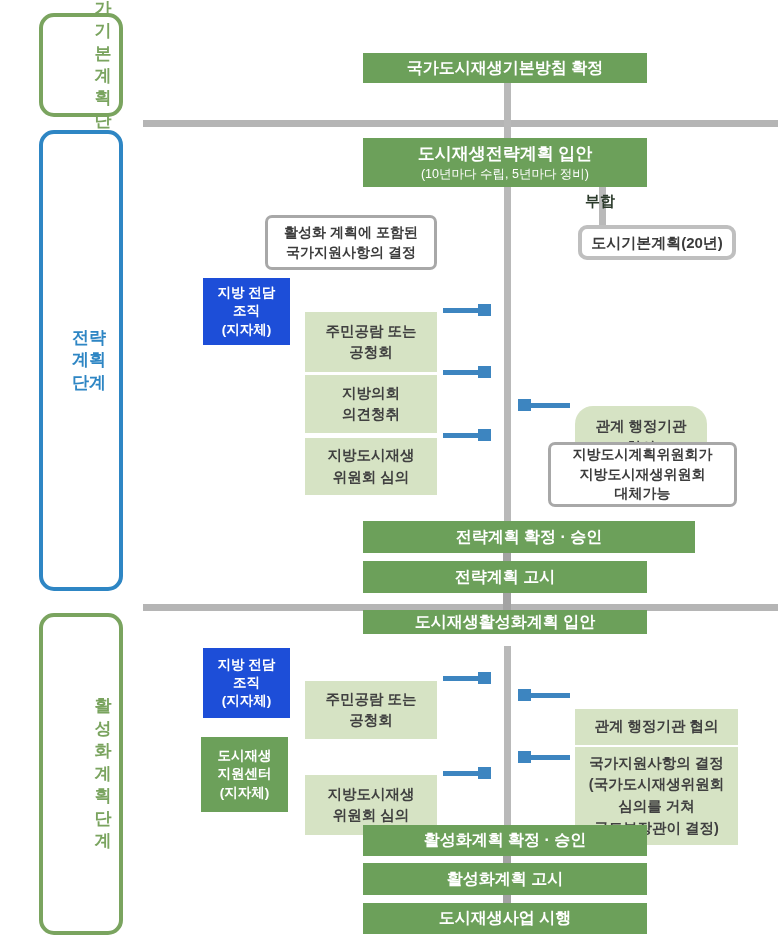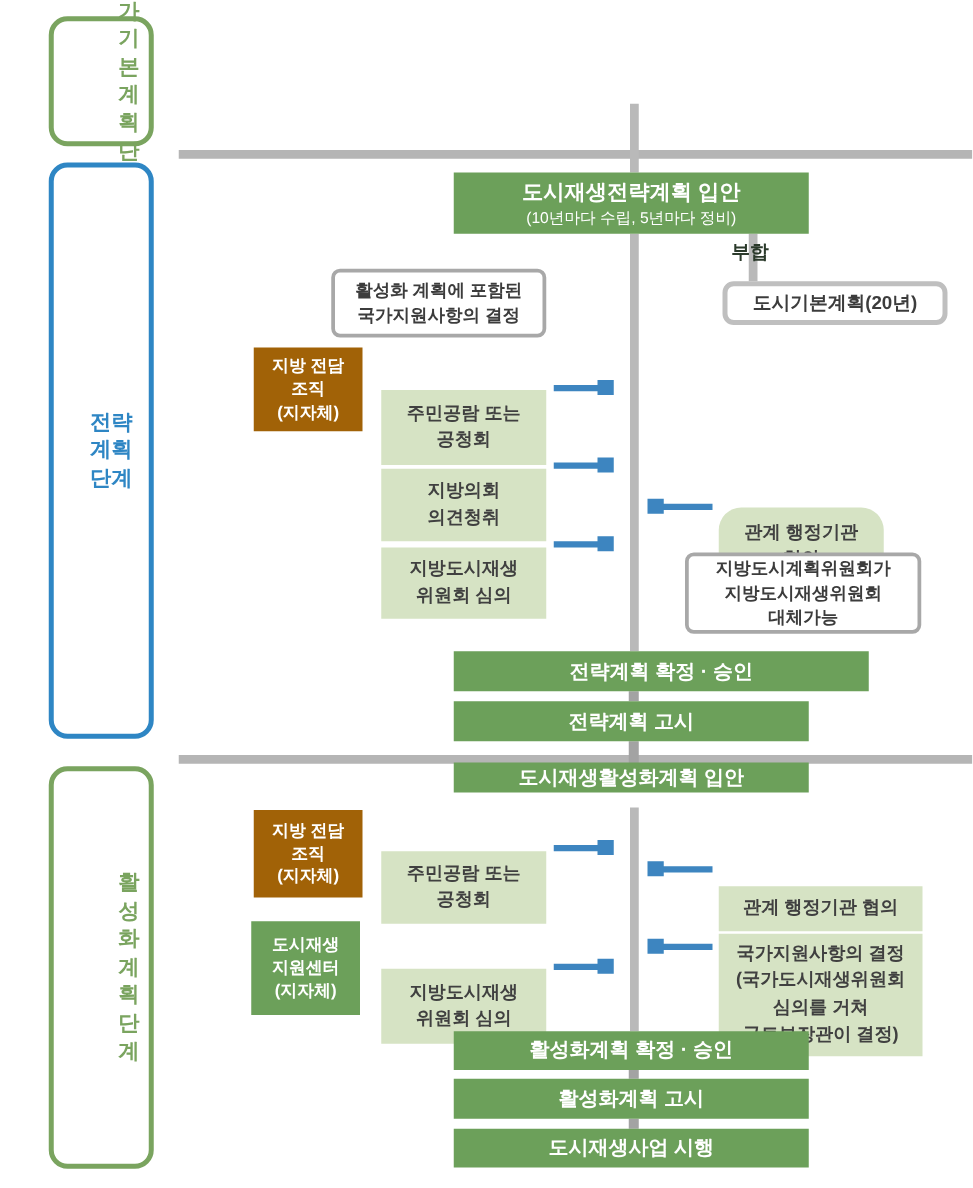--- a/index.html
+++ b/index.html
@@ -17,21 +17,21 @@
   .stage-blue  { border:4px solid #2E86C4; color:#2E86C4; }
 
   
   .green-box { background:#6CA05A; color:#ffffff; font-weight:bold; font-size:16px; }
   .green-box .sub { font-size:12.5px; font-weight:normal; display:block; margin-top:1px; }
 
   
   .light-box { background:#D6E3C4; color:#404040; font-weight:bold; font-size:14.5px; line-height:1.45;margin-top:32px; }
 
   
-  .blue-box  { background:#a16207; color:#ffffff; font-weight:bold; font-size:13.5px; line-height:1.35; }
+  .blue-box  { background:#1d4ed8; color:#ffffff; font-weight:bold; font-size:13.5px; line-height:1.35; }
   .green-org { background:#6CA05A; color:#ffffff; font-weight:bold; font-size:13.5px; line-height:1.35; }
 
   
   .white-box { background:#ffffff; border:3px solid #A8A8A8; border-radius:7px;
                color:#3C3C3C; font-weight:bold; font-size:14px; line-height:1.4; }
   .white-box.thick { border:4px solid #BFBFBF; border-radius:9px; }
 
   
   .hline { background:#B5B5B5; }
   .vline { background:#B9B9B9; }
@@ -72,27 +72,28 @@
   <div class="abs vline" style="left:504px; top:187px; width:7px; height:334px;"></div>
   <div class="abs vline" style="left:504px; top:646px; width:7px; height:179px;"></div>
   <div class="abs connector" style="left:503px; top:553px; width:8px; height:8px;"></div>
   <div class="abs connector" style="left:503px; top:593px; width:8px; height:21px;"></div>
   <div class="abs connector" style="left:503px; top:855px; width:8px; height:8px;"></div>
   <div class="abs connector" style="left:503px; top:895px; width:8px; height:8px;"></div>
 
   <div class="abs vline" style="left:599px; top:187px; width:7px; height:38px;"></div>
   <div class="abs center conform-label" style="left:578px; top:192px; width:44px; height:18px;">부합</div>
 
+  <div class="abs center green-box z2" style="left:363px; top:53px; width:284px; height:30px;">국가도시재생기본방침 확정</div>
 
   <div class="abs center green-box z2" style="left:363px; top:138px; width:284px; height:49px; flex-direction:column;">
     <span style="font-size:17px;">도시재생전략계획 입안</span>
     <span class="sub">(10년마다 수립, 5년마다 정비)</span>
   </div>
 
-  <div class="abs center white-box thick" style="left:578px; top:225px; width:180px; height:35px; font-size:15px;">도시기본계획(20년)</div>
+  <div class="abs center white-box thick" style="left:578px; top:225px; width:158px; height:35px; font-size:15px;">도시기본계획(20년)</div>
 
   <div class="abs center white-box pre" style="left:265px; top:215px; width:172px; height:55px;">활성화 계획에 포함된
 국가지원사항의 결정</div>
 
   <div class="abs center blue-box pre" style="left:203px; top:278px; width:87px; height:67px;">지방 전담
 조직
 (지자체)</div>
 
   <div class="abs center light-box pre" style="left:305px; top:280px; width:132px; height:60px;">주민공람 또는
 공청회</div>

